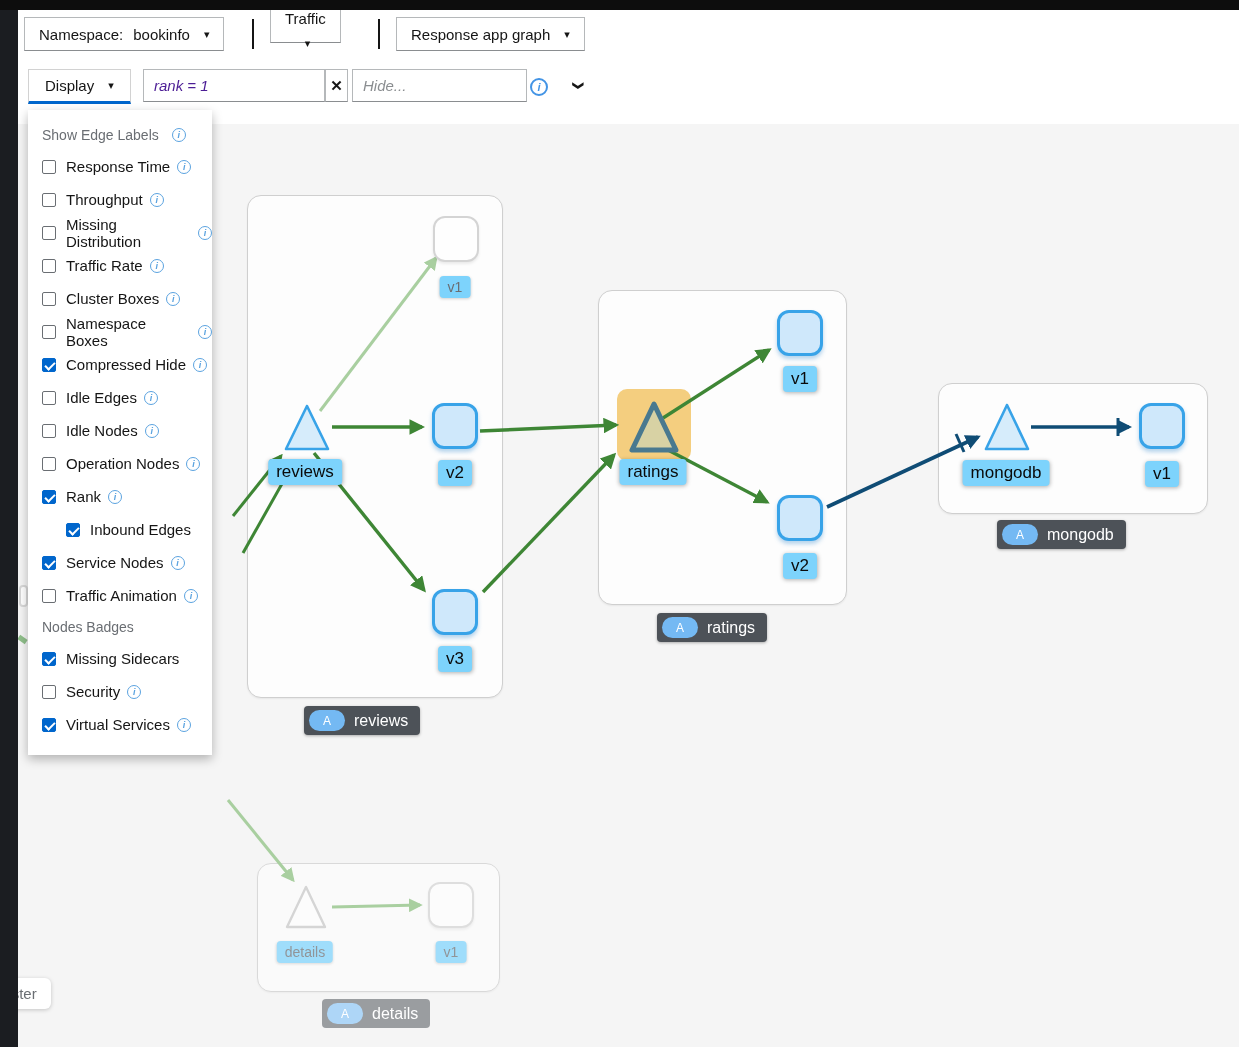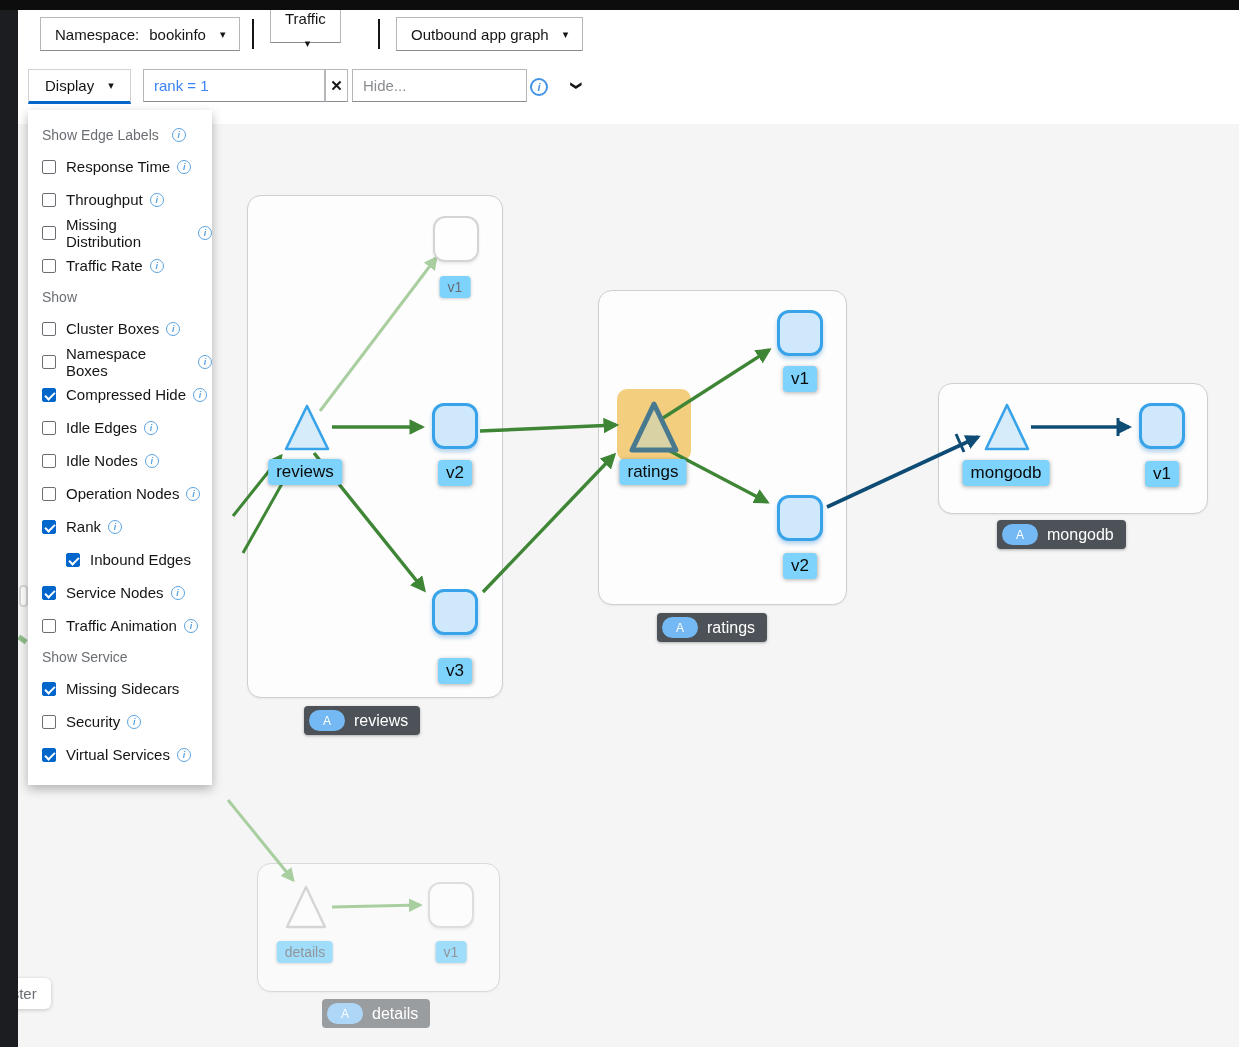--- a/index.html
+++ b/index.html
@@ -17,21 +17,21 @@
             display:flex; align-items:center; gap:10px; padding:0 14px; font-size:15px; color:#151515; z-index:12; cursor:pointer; }
   .caret { font-size:11px; color:#151515; margin-left:4px; }
   .vdiv { position:absolute; width:2px; height:30px; background:#151515; z-index:12; }
 
   
   .display-btn { position:absolute; left:28px; top:69px; height:35px; background:#fff; border:1px solid #d2d2d2;
                  border-bottom:3px solid #0066cc; display:flex; align-items:center; gap:10px; padding:12px 16px;
                  font-size:15px; color:#151515; z-index:12; cursor:pointer; }
   .combo { position:absolute; height:33px; background:#fff; border:1px solid #b5b8ba; border-bottom-color:#8a8d90;
            display:flex; align-items:stretch; z-index:12; }
-  .combo input { border:none; outline:none; flex:1; font-family:"Liberation Sans",sans-serif; font-size:15px; color:#3b82f6; padding:0 10px; background:transparent; }
+  .combo input { border:none; outline:none; flex:1; font-family:"Liberation Sans",sans-serif; font-size:15px; color:#4c1d95; padding:0 10px; background:transparent;font-style:italic; }
   .combo input::placeholder { color:#8a8d90; }
   .chev { width:26px; display:flex; align-items:center; justify-content:center; color:#151515; font-size:11px; font-weight:bold; cursor:pointer; }
   .chev span { display:inline-block; transform:rotate(90deg); }
   .clear-btn { position:absolute; width:23px; height:33px; background:#fff; border:1px solid #b5b8ba; border-bottom-color:#8a8d90;
                display:flex; align-items:center; justify-content:center; font-size:15px; font-weight:bold; color:#151515; z-index:12; cursor:pointer; }
   .info-big { position:absolute; width:18px; height:18px; border-radius:50%; border:2px solid #4394e5; color:#4394e5;
               display:flex; align-items:center; justify-content:center; font-size:11px; font-style:italic; font-weight:bold; z-index:12; cursor:pointer; }
 
   
   .menu { position:absolute; left:28px; top:110px; width:184px; background:#fff; z-index:25;
@@ -120,21 +120,21 @@
 <div class="vnode" style="left:432px; top:403px;"></div>
 <div class="vnode" style="left:432px; top:589px;"></div>
 <div class="vnode" style="left:777px; top:310px;"></div>
 <div class="vnode" style="left:777px; top:495px;"></div>
 <div class="vnode" style="left:1139px; top:403px;"></div>
 <div class="vnode idle details-wrap" style="left:428px; top:882px;"></div>
 
 <div class="nlabel" style="left:305px; top:459px;">reviews</div>
 <div class="nlabel dim" style="left:455px; top:276px;">v1</div>
 <div class="nlabel" style="left:455px; top:460px;">v2</div>
-<div class="nlabel" style="left:455px; top:646px;margin-top:12px;">v3</div>
+<div class="nlabel" style="left:455px; top:646px;">v3</div>
 <div class="nlabel" style="left:653px; top:459px;">ratings</div>
 <div class="nlabel" style="left:800px; top:366px;">v1</div>
 <div class="nlabel" style="left:800px; top:553px;">v2</div>
 <div class="nlabel" style="left:1006px; top:460px;">mongodb</div>
 <div class="nlabel" style="left:1162px; top:461px;">v1</div>
 <div class="nlabel dim details-wrap" style="left:305px; top:941px;">details</div>
 <div class="nlabel dim details-wrap" style="left:451px; top:941px;">v1</div>
 
 <div class="badge" style="left:304px; top:706px;">
   <span class="pill">A</span>
@@ -154,33 +154,33 @@
 </div>
 
 <div class="clusterlabel">luster</div>
 <div class="frag-node"></div>
 <div class="frag-edge"></div>
 
 <div class="abs topbar"></div>
 <div class="abs leftstrip"></div>
 <div class="abs toolbar-surface"></div>
 
-<div class="select" style="left:40px; top:17px;">
+<div class="select" style="left:24px; top:17px;">
   <span>Namespace:</span>
   <span>bookinfo</span>
   <span class="caret">▾</span>
 </div>
 <div class="vdiv" style="left:252px; top:19px;"></div>
 <div class="select" style="left:270px; top:9px;flex-direction:column;">
   <span>Traffic</span>
   <span class="caret">▾</span>
 </div>
 <div class="vdiv" style="left:378px; top:19px;"></div>
 <div class="select" style="left:396px; top:17px;">
-  <span>Outbound app graph</span>
+  <span>Response app graph</span>
   <span class="caret">▾</span>
 </div>
 
 <div class="display-btn">
   <span>Display</span>
   <span class="caret">▾</span>
 </div>
 <div class="combo" style="left:143px; top:69px; width:182px;">
   <input value="rank = 1" style="">
   <div class="chev">
@@ -218,74 +218,71 @@
   <div class="mi">
     <span class="cb"></span>
     <span>Missing Distribution</span>
     <span class="ii">i</span>
   </div>
   <div class="mi">
     <span class="cb"></span>
     <span>Traffic Rate</span>
     <span class="ii">i</span>
   </div>
+  <div class="mi">
+    <span class="cb"></span>
+    <span>Cluster Boxes</span>
+    <span class="ii">i</span>
+  </div>
+  <div class="mi">
+    <span class="cb"></span>
+    <span>Namespace Boxes</span>
+    <span class="ii">i</span>
+  </div>
+  <div class="mi">
+    <span class="cb on"></span>
+    <span>Compressed Hide</span>
+    <span class="ii">i</span>
+  </div>
+  <div class="mi">
+    <span class="cb"></span>
+    <span>Idle Edges</span>
+    <span class="ii">i</span>
+  </div>
+  <div class="mi">
+    <span class="cb"></span>
+    <span>Idle Nodes</span>
+    <span class="ii">i</span>
+  </div>
+  <div class="mi">
+    <span class="cb"></span>
+    <span>Operation Nodes</span>
+    <span class="ii">i</span>
+  </div>
+  <div class="mi">
+    <span class="cb on"></span>
+    <span>Rank</span>
+    <span class="ii">i</span>
+  </div>
+  <div class="mi indent">
+    <span class="cb on"></span>
+    <span>Inbound Edges</span>
+  </div>
+  <div class="mi">
+    <span class="cb on"></span>
+    <span>Service Nodes</span>
+    <span class="ii">i</span>
+  </div>
+  <div class="mi">
+    <span class="cb"></span>
+    <span>Traffic Animation</span>
+    <span class="ii">i</span>
+  </div>
   <div class="mhead">
-    <span>Show</span>
-  </div>
-  <div class="mi">
-    <span class="cb"></span>
-    <span>Cluster Boxes</span>
-    <span class="ii">i</span>
-  </div>
-  <div class="mi">
-    <span class="cb"></span>
-    <span>Namespace Boxes</span>
-    <span class="ii">i</span>
-  </div>
-  <div class="mi">
-    <span class="cb on"></span>
-    <span>Compressed Hide</span>
-    <span class="ii">i</span>
-  </div>
-  <div class="mi">
-    <span class="cb"></span>
-    <span>Idle Edges</span>
-    <span class="ii">i</span>
-  </div>
-  <div class="mi">
-    <span class="cb"></span>
-    <span>Idle Nodes</span>
-    <span class="ii">i</span>
-  </div>
-  <div class="mi">
-    <span class="cb"></span>
-    <span>Operation Nodes</span>
-    <span class="ii">i</span>
-  </div>
-  <div class="mi">
-    <span class="cb on"></span>
-    <span>Rank</span>
-    <span class="ii">i</span>
-  </div>
-  <div class="mi indent">
-    <span class="cb on"></span>
-    <span>Inbound Edges</span>
-  </div>
-  <div class="mi">
-    <span class="cb on"></span>
-    <span>Service Nodes</span>
-    <span class="ii">i</span>
-  </div>
-  <div class="mi">
-    <span class="cb"></span>
-    <span>Traffic Animation</span>
-    <span class="ii">i</span>
-  </div>
-  <div class="mhead">
-    <span>Show Service</span>
+    <span>Nodes Badges</span>
   </div>
   <div class="mi">
     <span class="cb on"></span>
     <span>Missing Sidecars</span>
   </div>
   <div class="mi">
     <span class="cb"></span>
     <span>Security</span>
     <span class="ii">i</span>
   </div>

